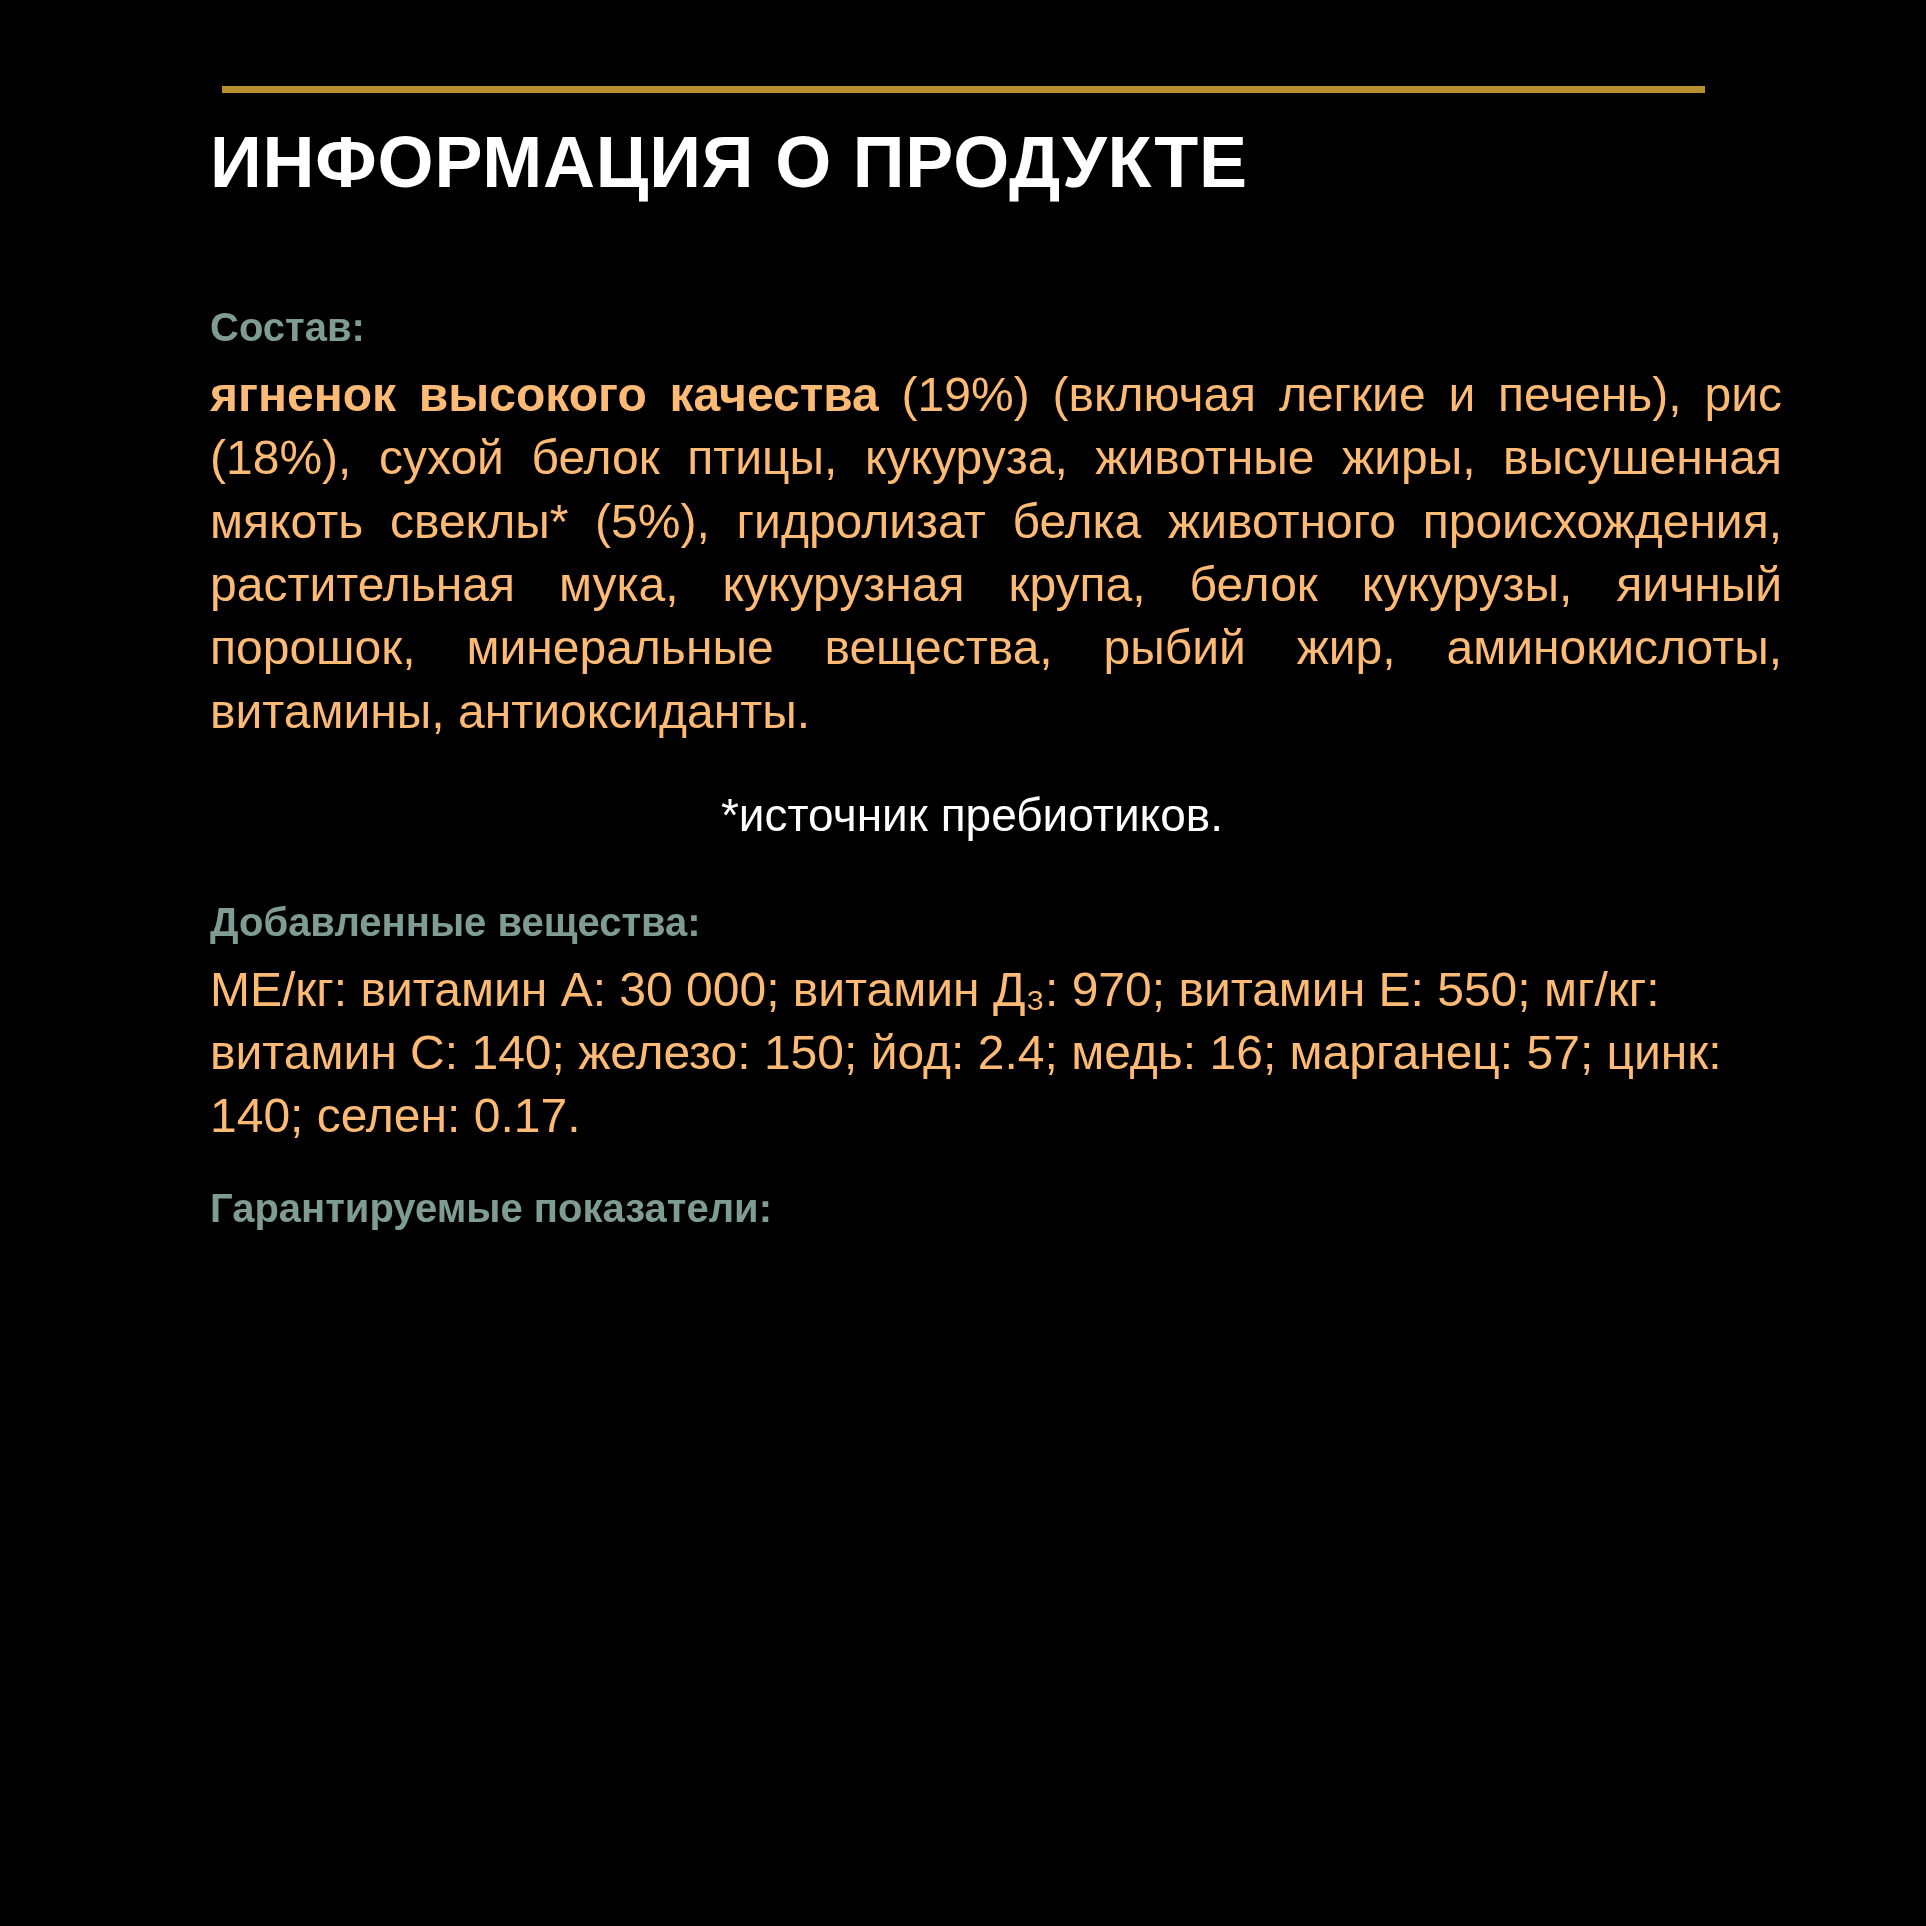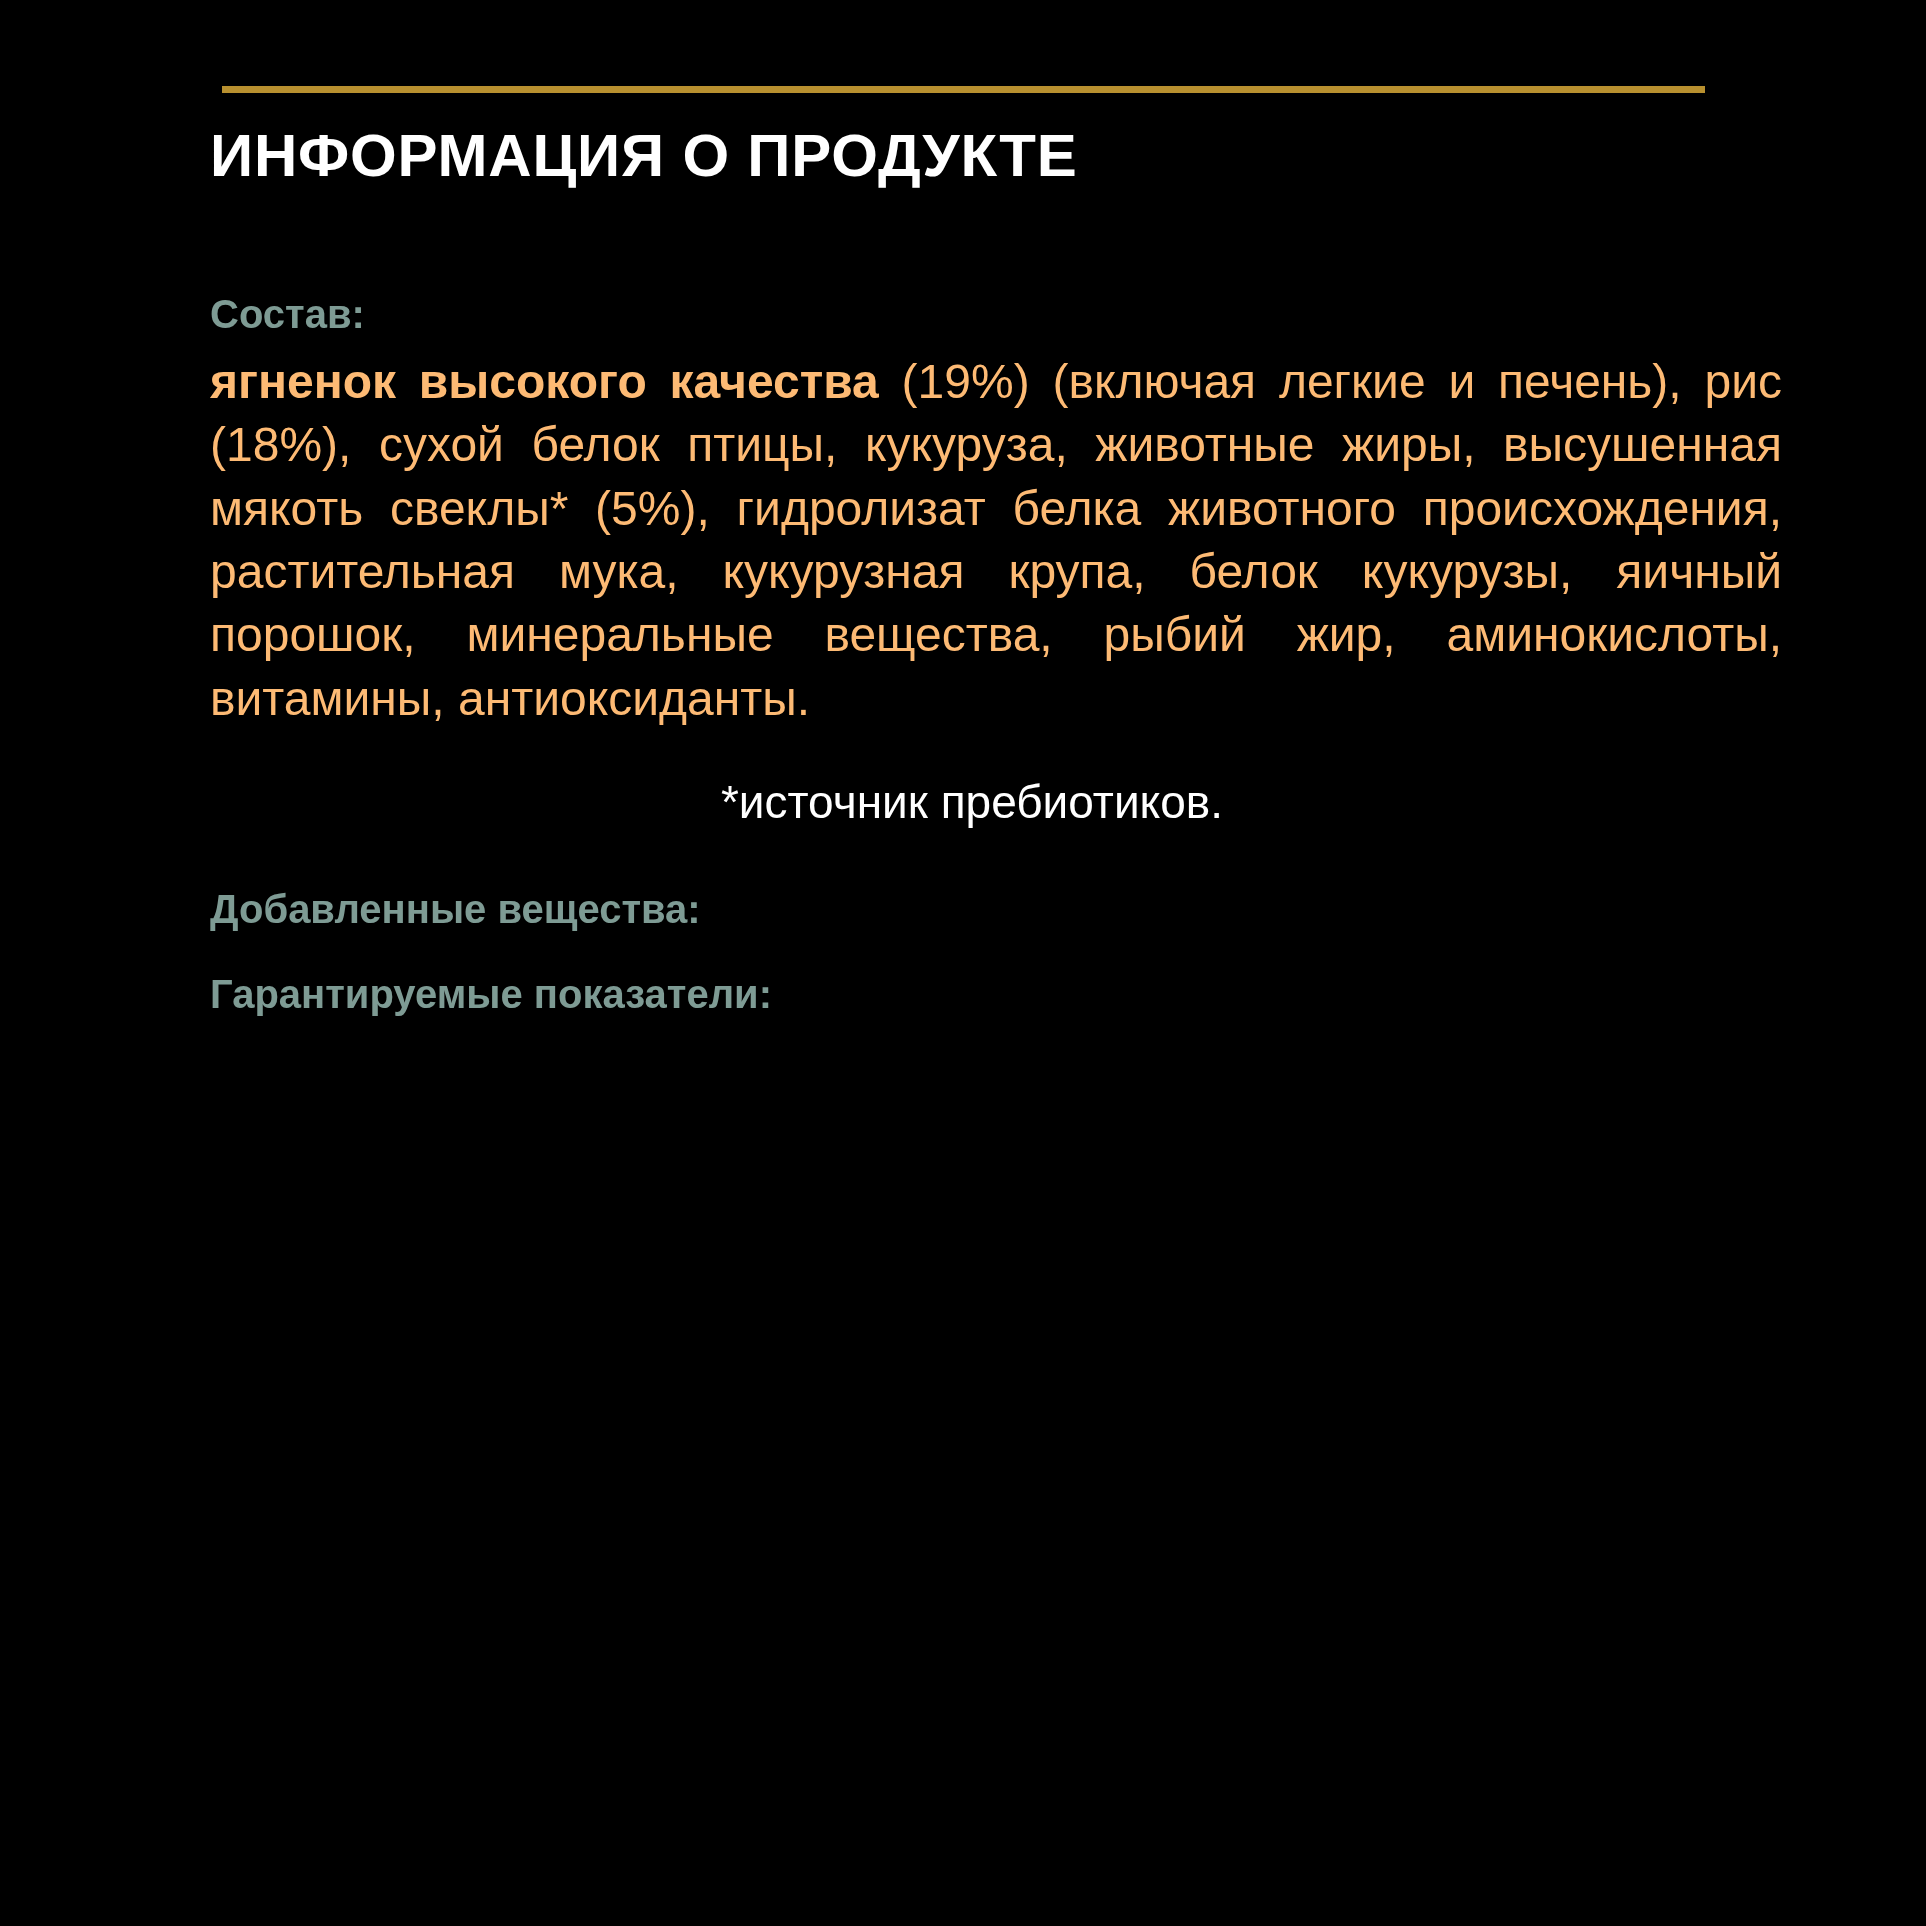--- a/index.html
+++ b/index.html
@@ -33,21 +33,21 @@
   }
 
   .content {
     position: absolute;
     left: 193px;
     top: 123px;
     width: 1541px;
   }
 
   .page-title {
-    font-size: 60px;
+    font-size: 72px;
     font-weight: 700;
     letter-spacing: 0.8px;
     line-height: 1.1;
     color: #ffffff;
     margin: 0 0 100px 0;
     padding-left: 17px;
     white-space: nowrap;
   }
 
   .section {
@@ -112,20 +112,21 @@
       <div class="section-heading">Состав:</div>
       <p class="body-text ingredients"><b>ягненок высокого качества</b><span> (19%) (включая легкие и печень), рис (18%), сухой белок птицы, кукуруза, животные жиры, высушенная мякоть свеклы* (5%), гидролизат белка животного происхождения, растительная мука, кукурузная крупа, белок кукурузы, яичный порошок, минеральные вещества, рыбий жир, аминокислоты, витамины, антиоксиданты.</span></p>
     </div>
 
     <div class="section sec-footnote">
       <p class="footnote">*источник пребиотиков.</p>
     </div>
 
     <div class="section sec-additives">
       <div class="section-heading">Добавленные вещества:</div>
+      <p class="body-text left">МЕ/кг: витамин А: 30 000; витамин Д₃: 970; витамин Е: 550;  мг/кг: витамин С: 140; железо: 150; йод: 2.4; медь: 16; марганец: 57; цинк: 140; селен: 0.17.</p>
     </div>
 
     <div class="section sec-analysis">
       <div class="section-heading">Гарантируемые показатели:</div>
     </div>
 
   </div>
 </div>
 
 

